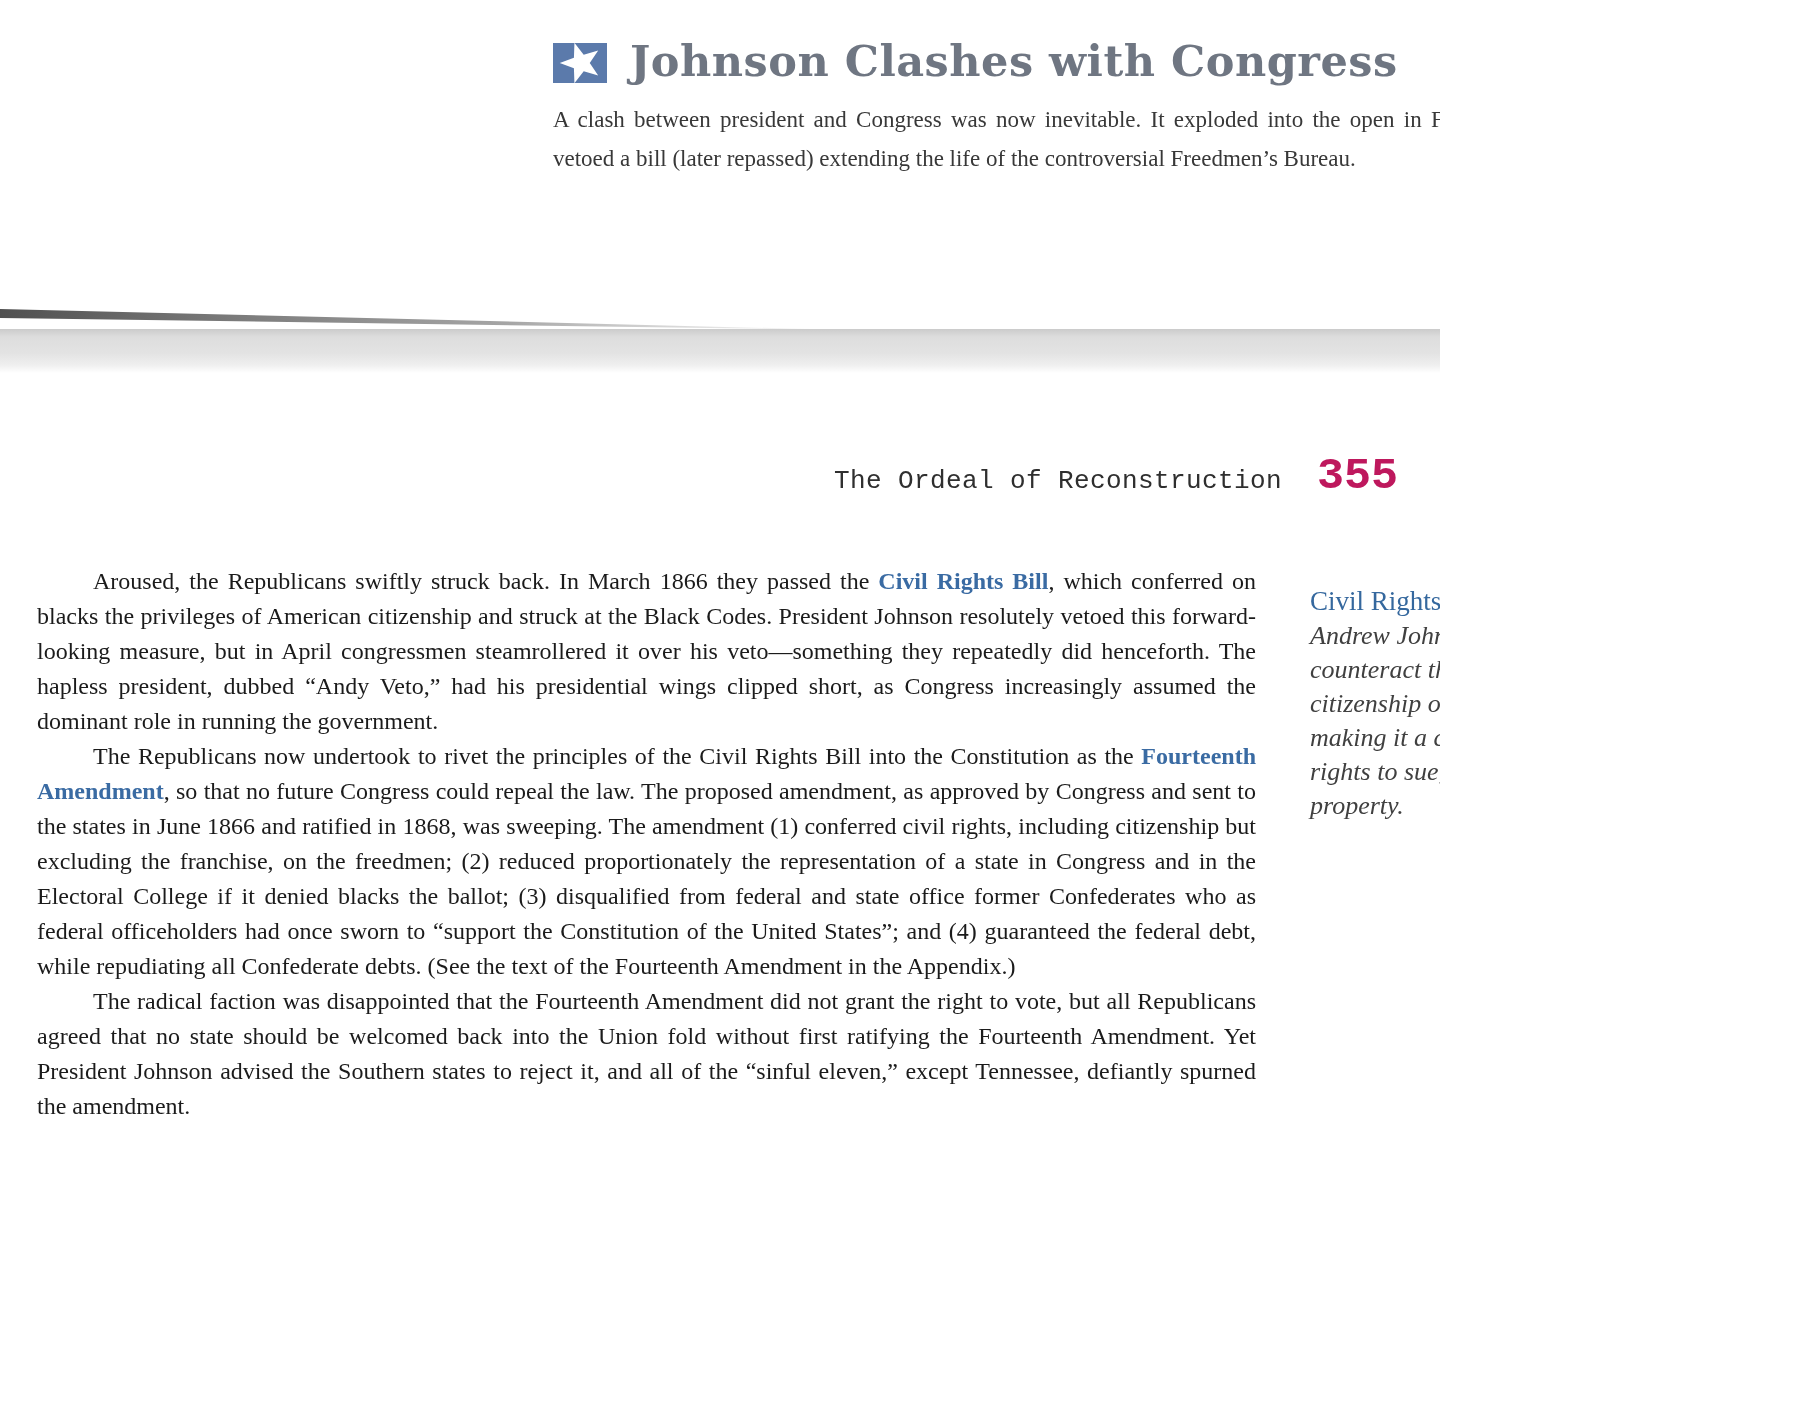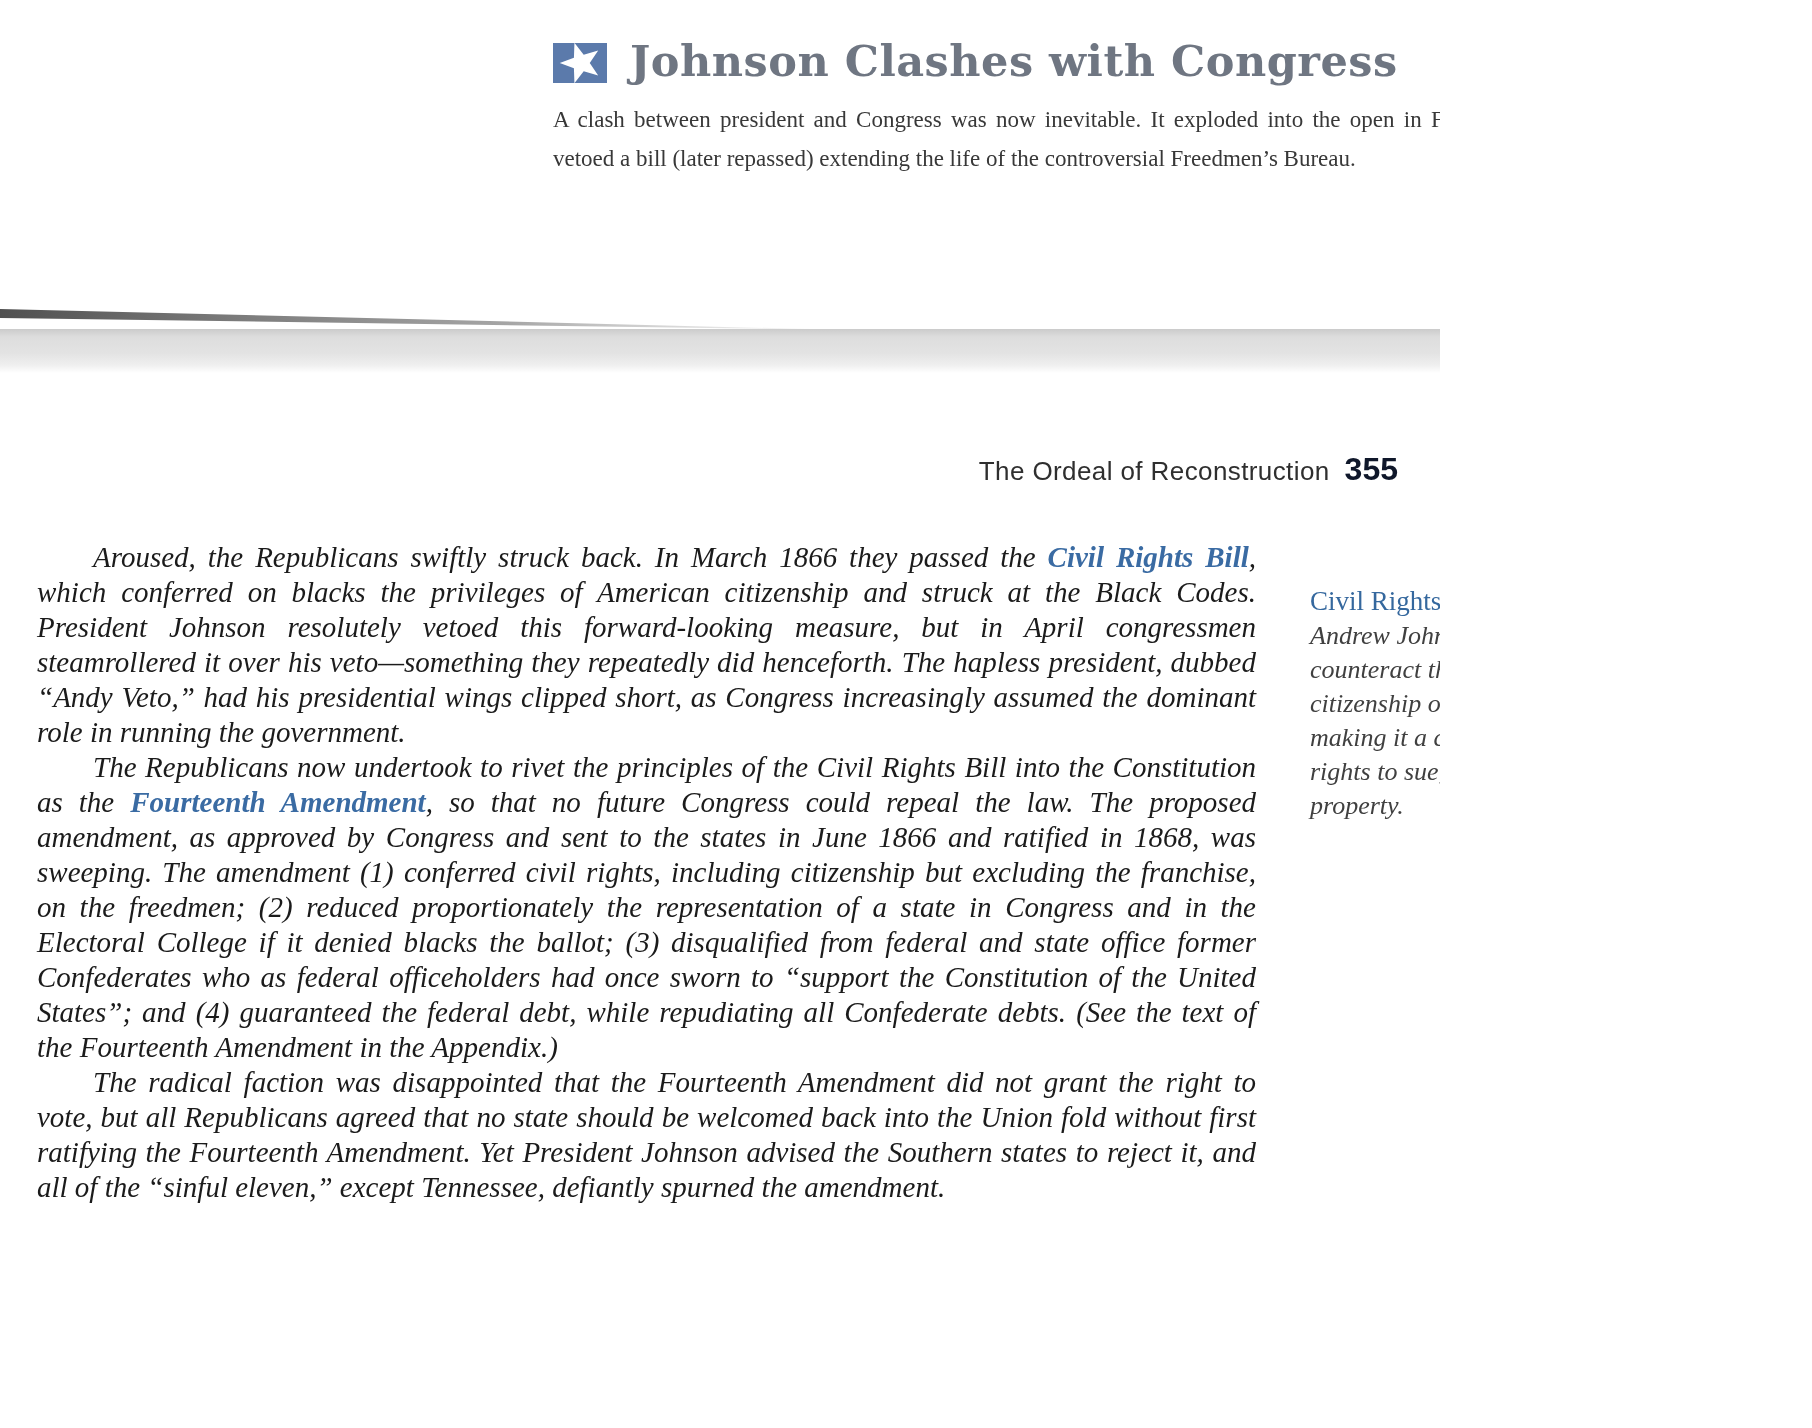--- a/index.html
+++ b/index.html
@@ -41,32 +41,31 @@
   .edge-line { position: absolute; left: 0; top: 295px; pointer-events: none; }
   .gray-band {
     position: absolute; left: 0; top: 321px; width: 1812px; height: 44px;
     background: linear-gradient(to bottom,
       #cbcbcb 0%, #dddddd 18%, #e3e3e3 55%, #efefef 82%, #ffffff 100%);
   }
 
   
   .running-head {
     position: absolute; right: 42px; top: 443px;
-    display: flex; align-items: baseline; gap: 15px;
-    font-family: Liberation Sans, sans-serif;
+    display: flex; align-items: baseline; gap: 35px;
+    font-family: Liberation Mono, monospace;
   }
   .running-title { font-size: 26px; color: #2f2f2f; letter-spacing: 0.4px; }
-  .running-page { font-size: 32px; font-weight: bold; color: #0f172a; }
+  .running-page { font-size: 45px; font-weight: bold; color: #be185d; }
 
   
   .body-col {
-    position: absolute; left: 37px; top: 532px; width: 1219px;
-    font-size: 29px; line-height: 35px; color: #1b1b1b;
+    position: absolute; left: 37px; top: 556px; width: 1219px;
+    font-size: 24px; line-height: 35px; color: #1b1b1b;
     text-align: justify;
-    font-style: italic;
   }
   .body-col p { margin: 0; text-indent: 56px; }
   .term { font-weight: bold; color: #3a6ba3; }
 
   
   .margin-col {
     position: absolute; left: 1310px; top: 576px; width: 458px;
   }
   .note { margin: 0 0 36px 0; font-size: 26px; line-height: 34px; color: #404040; }
   .note-term {

